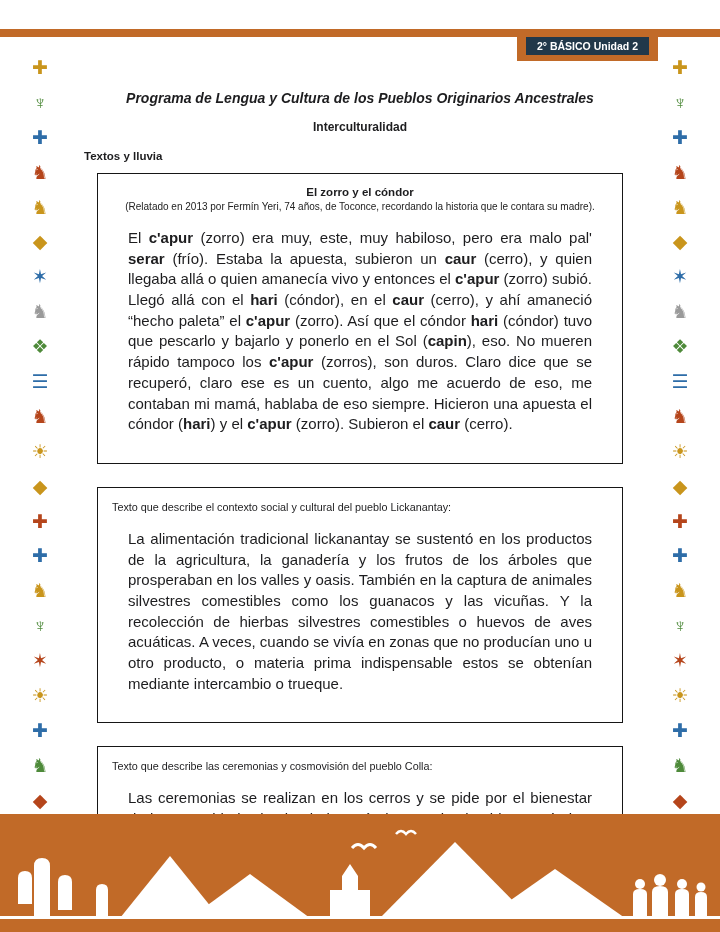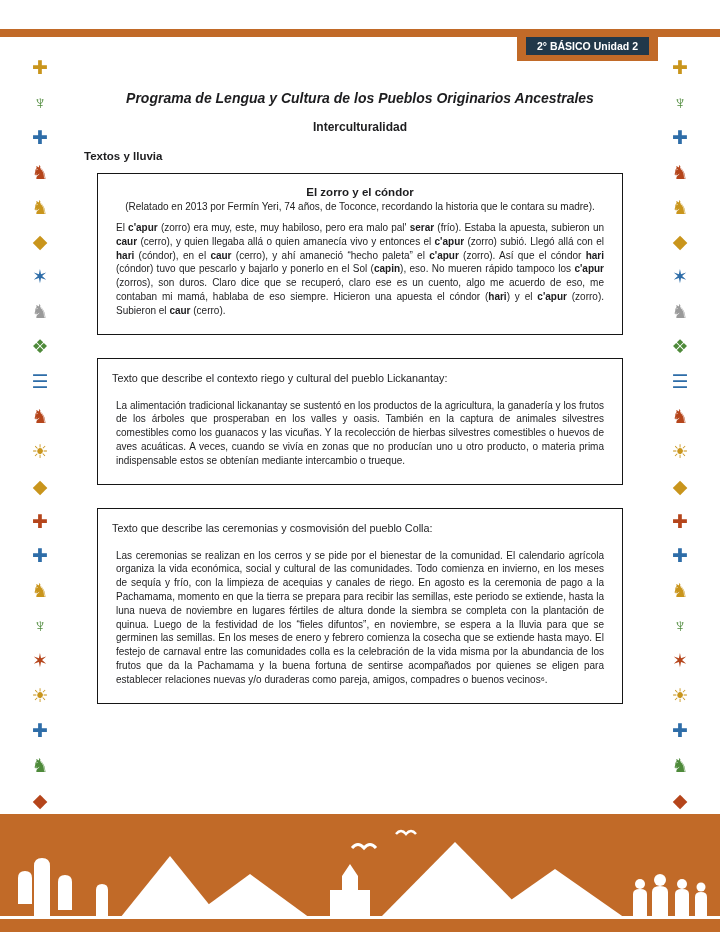--- a/index.html
+++ b/index.html
@@ -26,21 +26,21 @@
   .header-line1{font-size:14px;font-weight:bold;text-align:center;margin:14px;font-style:italic;}
   .header-line2{font-size:12px;font-weight:bold;text-align:center;margin:3px 0 0;}
   .banner{
     margin-top:17px;background:var(--banner-blue);color:#fff;font-weight:bold;
     font-size:15.5px;text-align:center;padding:8px 4px;border:1px solid #0f5fa8;
   }
   .section-heading{font-size:11.5px;font-weight:bold;margin:16px 0 11px -13px;}
   .text-box{border:1px solid #161616;background:#fff;padding:10px 14px 12px;margin-bottom:23px;}
   .story-title{text-align:center;font-weight:bold;font-size:11.5px;margin:2px 0 3px;}
   .story-attribution{text-align:center;font-size:10px;margin:0 0 9px;color:#222;}
-  .box-body{font-size:10px;line-height:1.38;text-align:justify;margin:4px;}
+  .box-body{font-size:15px;line-height:1.38;text-align:justify;margin:16px;}
   .story-source{font-size:8.8px;text-align:right;margin:9px 0 0;line-height:1.35;color:#222;}
   .box-intro{font-size:10.8px;margin:3px 0 15px;}
   .bottom-band{position:absolute;left:0;bottom:0;width:720px;height:118px;}
   .band-bg{fill:var(--accent);}
 </style>
 </head>
 <body>
 
 <div class="page">
 
@@ -107,21 +107,21 @@
 
     <div class="section-heading">Textos y lluvia</div>
 
     <div class="text-box">
       <p class="story-title">El zorro y el cóndor</p>
       <p class="story-attribution">(Relatado en 2013 por Fermín Yeri, 74 años, de Toconce, recordando la historia que le contara su madre).</p>
       <p class="box-body">El <b>c'apur</b> (zorro) era muy, este, muy habiloso, pero era malo pal' <b>serar</b> (frío). Estaba la apuesta, subieron un <b>caur</b> (cerro), y quien llegaba allá o quien amanecía vivo y entonces el <b>c'apur</b> (zorro) subió. Llegó allá con el <b>hari</b> (cóndor), en el <b>caur</b> (cerro), y ahí amaneció “hecho paleta” el <b>c'apur</b> (zorro). Así que el cóndor <b>hari</b> (cóndor) tuvo que pescarlo y bajarlo y ponerlo en el Sol (<b>capin</b>), eso. No mueren rápido tampoco los <b>c'apur</b> (zorros), son duros. Claro dice que se recuperó, claro ese es un cuento, algo me acuerdo de eso, me contaban mi mamá, hablaba de eso siempre. Hicieron una apuesta el cóndor (<b>hari</b>) y el <b>c'apur</b> (zorro). Subieron el <b>caur</b> (cerro).</p>
     </div>
 
     <div class="text-box">
-      <p class="box-intro">Texto que describe el contexto riego y cultural del pueblo Lickanantay:</p>
+      <p class="box-intro">Texto que describe el contexto social y cultural del pueblo Lickanantay:</p>
       <p class="box-body">La alimentación tradicional lickanantay se sustentó en los productos de la agricultura, la ganadería y los frutos de los árboles que prosperaban en los valles y oasis. También en la captura de animales silvestres comestibles como los guanacos y las vicuñas. Y la recolección de hierbas silvestres comestibles o huevos de aves acuáticas. A veces, cuando se vivía en zonas que no producían uno u otro producto, o materia prima indispensable estos se obtenían mediante intercambio o trueque.</p>
     </div>
 
     <div class="text-box">
       <p class="box-intro">Texto que describe las ceremonias y cosmovisión del pueblo Colla:</p>
       <p class="box-body">Las ceremonias se realizan en los cerros y se pide por el bienestar de la comunidad. El calendario agrícola organiza la vida económica, social y cultural de las comunidades. Todo comienza en invierno, en los meses de sequía y frío, con la limpieza de acequias y canales de riego. En agosto es la ceremonia de pago a la Pachamama, momento en que la tierra se prepara para recibir las semillas, este periodo se extiende, hasta la luna nueva de noviembre en lugares fértiles de altura donde la siembra se completa con la plantación de quinua. Luego de la festividad de los “fieles difuntos”, en noviembre, se espera a la lluvia para que se germinen las semillas. En los meses de enero y febrero comienza la cosecha que se extiende hasta mayo. El festejo de carnaval entre las comunidades colla es la celebración de la vida misma por la abundancia de los frutos que da la Pachamama y la buena fortuna de sentirse acompañados por quienes se eligen para establecer relaciones nuevas y/o duraderas como pareja, amigos, compadres o buenos vecinos⁶.</p>
     </div>
 
   </div>
 

